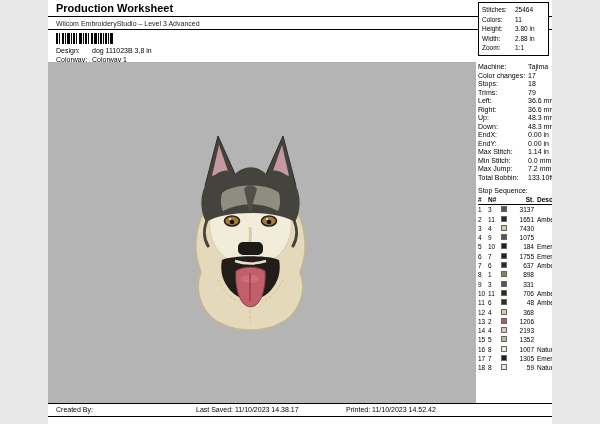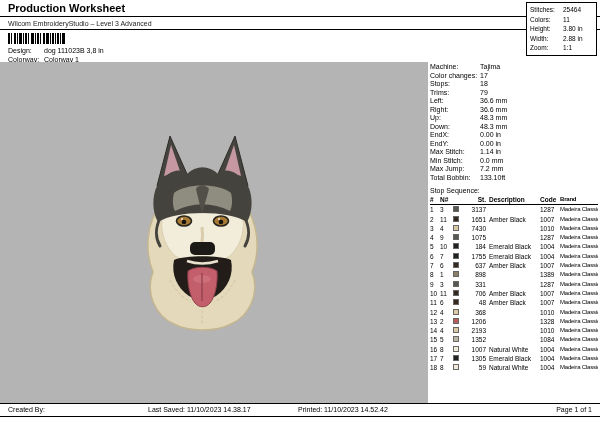--- a/index.html
+++ b/index.html
@@ -1,17 +1,17 @@
 <!DOCTYPE html>
 <html><head>
 <meta charset="utf-8">
 <style>
   html,body { margin:0; padding:0; background:#e8e8e8; }
   .page {
-    position:relative; width:600px; height:424px; background:#ffffff;
+    position:relative; width:504px; height:424px; background:#ffffff;
     font-family:"Liberation Sans","DejaVu Sans",sans-serif; color:#000;
     overflow:hidden; margin:0 auto;
   }
   .title-row {
     position:absolute; top:0; left:0; right:0; height:17px;
     border-bottom:1px solid #000; font-size:11px; font-weight:bold;
     line-height:17px; padding-left:8px; box-sizing:border-box;
   }
   .subtitle-row {
     position:absolute; top:18px; left:0; right:0; height:12px;

